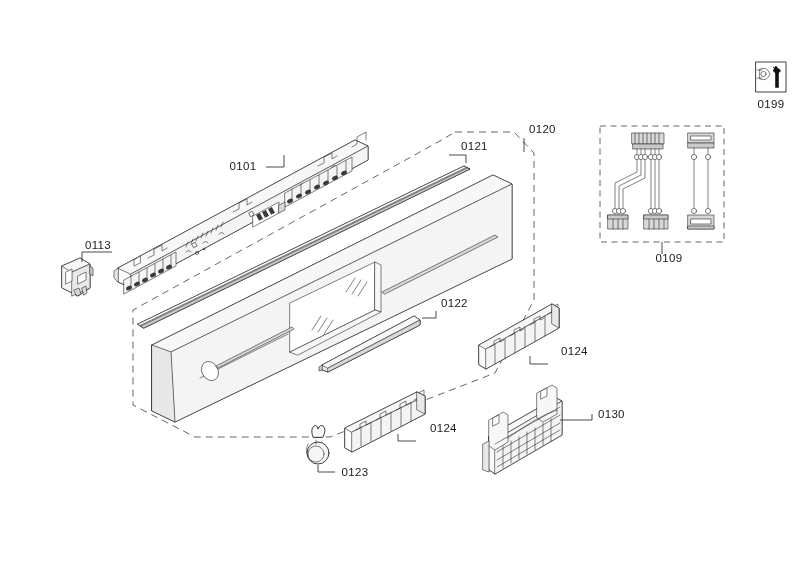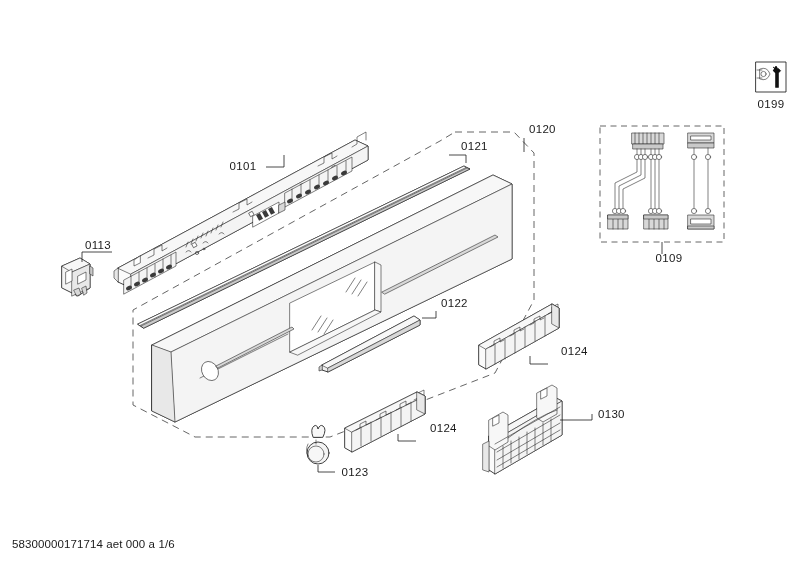--- a/index.html
+++ b/index.html
@@ -381,15 +381,14 @@
   </g>
   <g>
     <path d="M662 242 L662 254" class="ln-lead"></path>
     <text class="lbl" x="669" y="262" text-anchor="middle">0109</text>
   </g>
 
   <text class="lbl" x="771" y="108" text-anchor="middle">0199</text>
 
 </svg>
 
-<div class="footer-text">58300000171714 aet 000 a 1/6</div>
 
 </div>
 
 </body></html>

